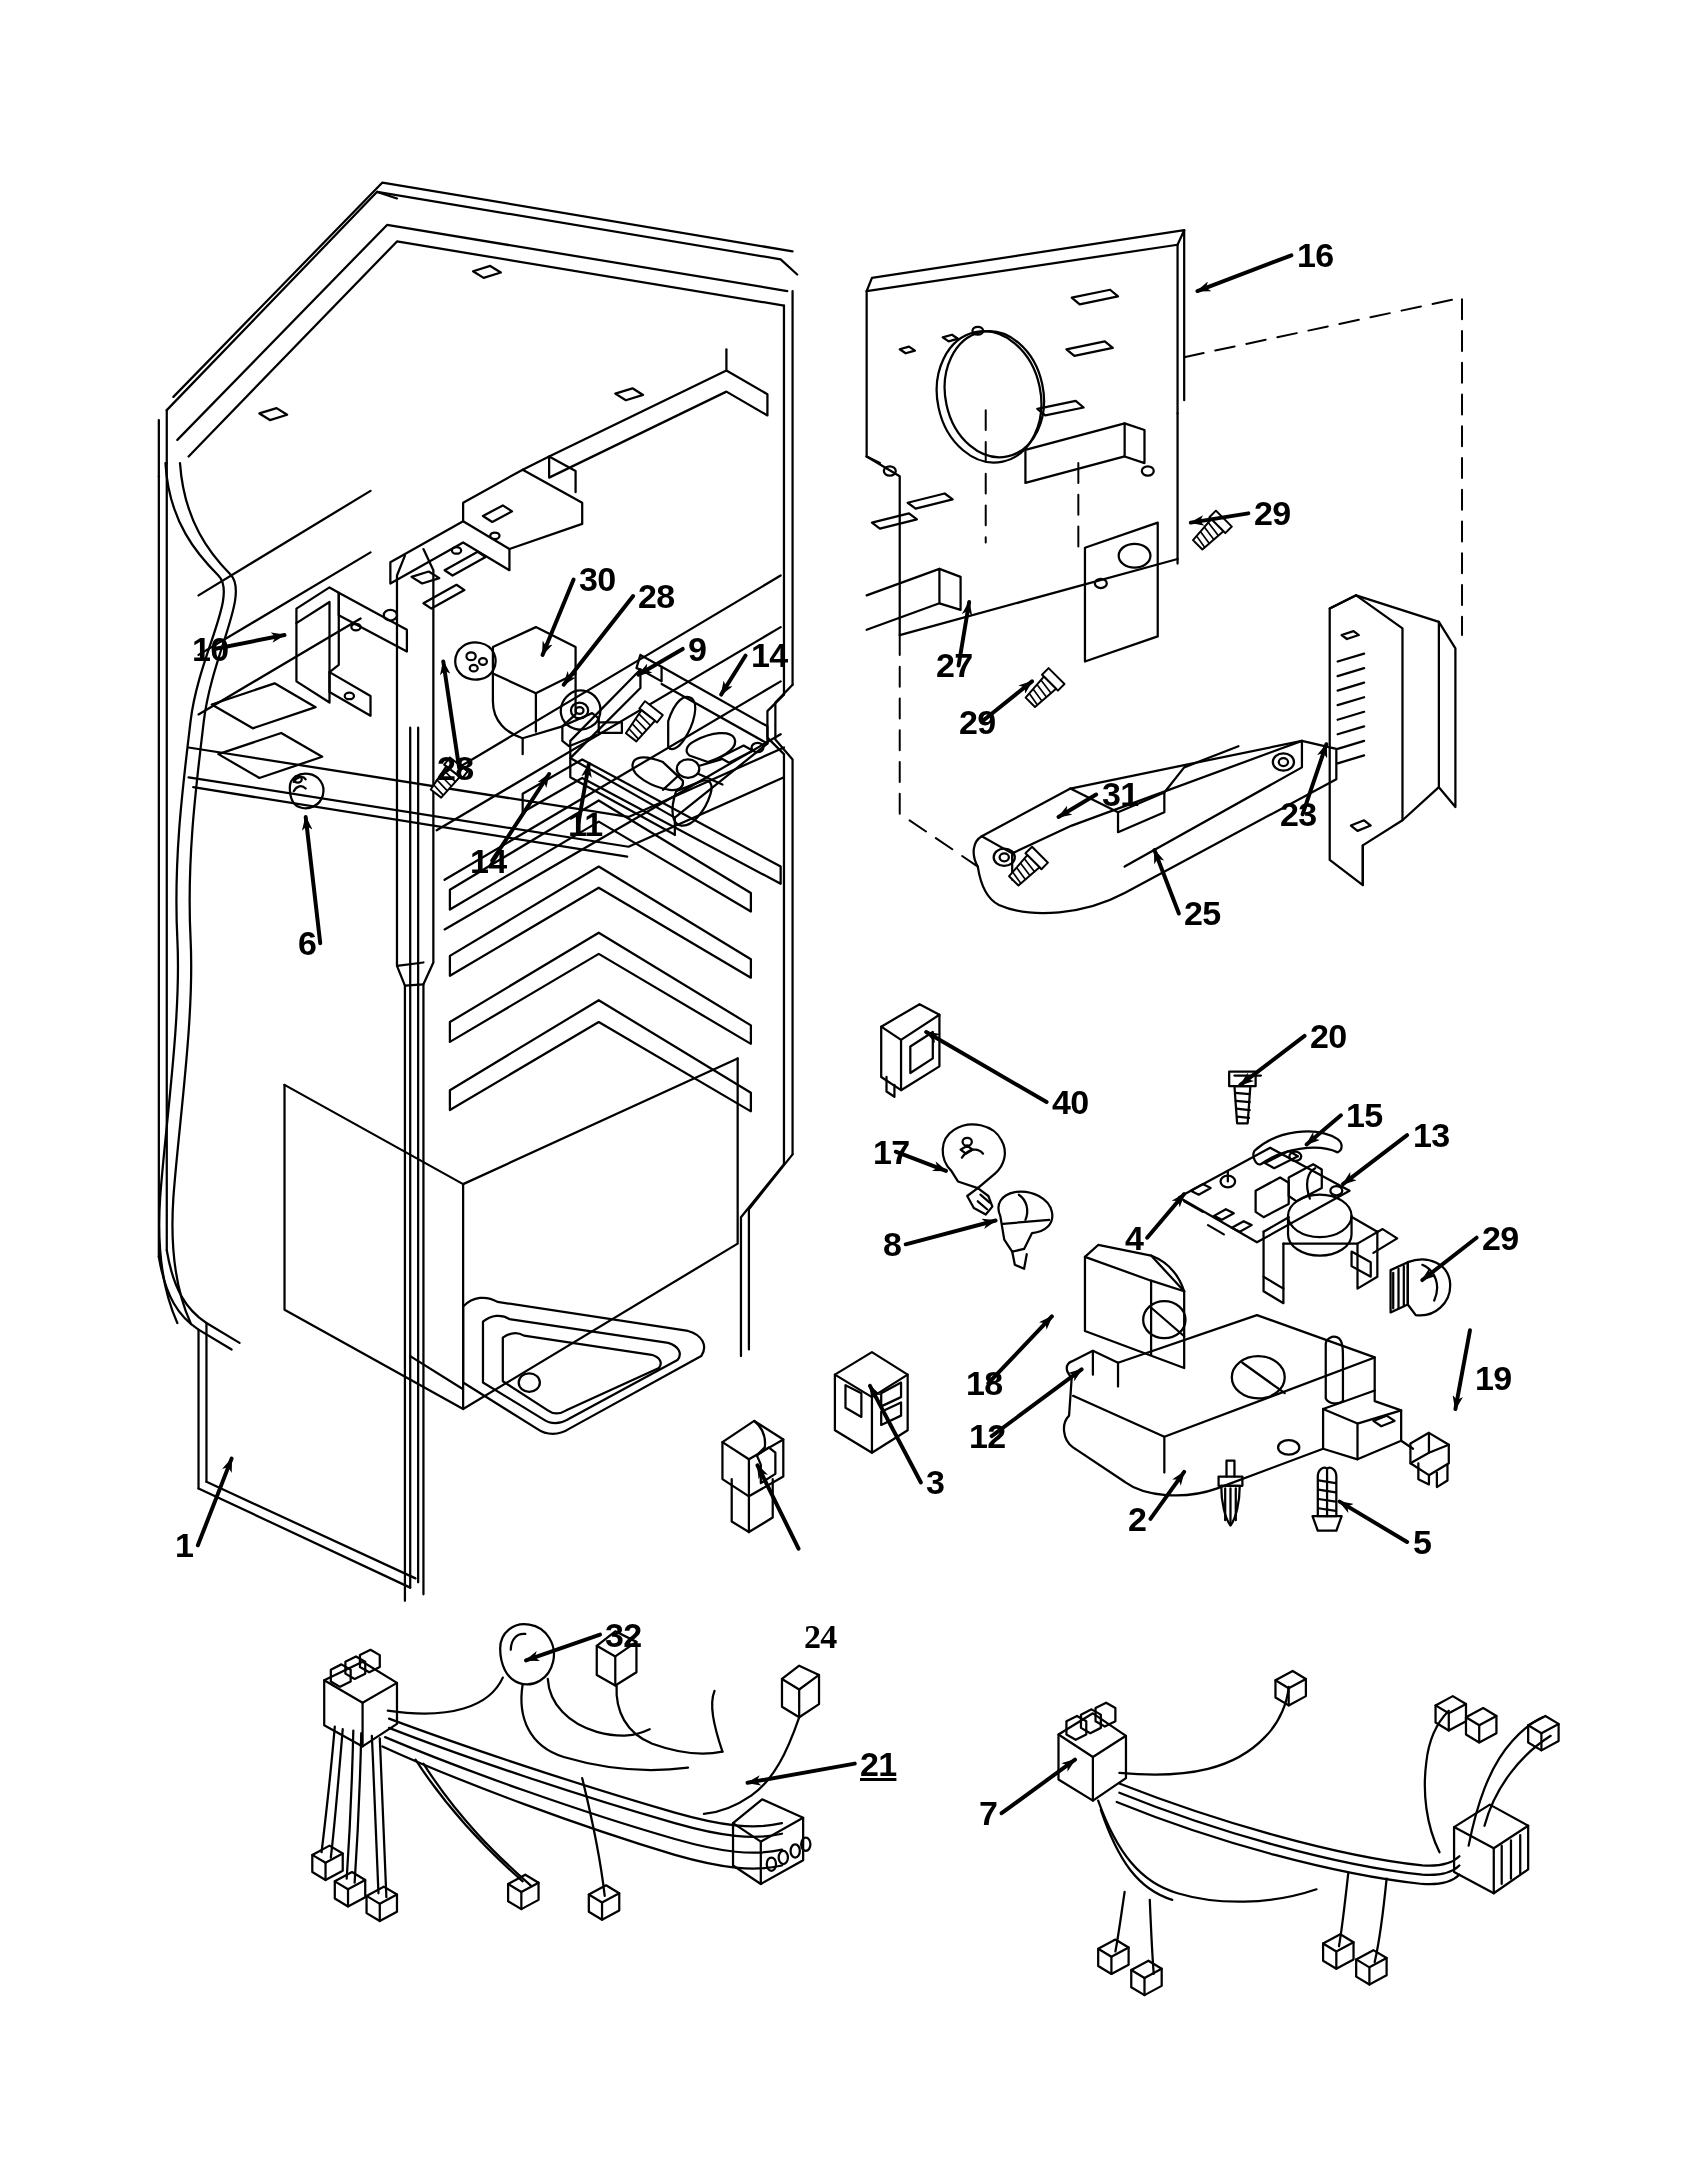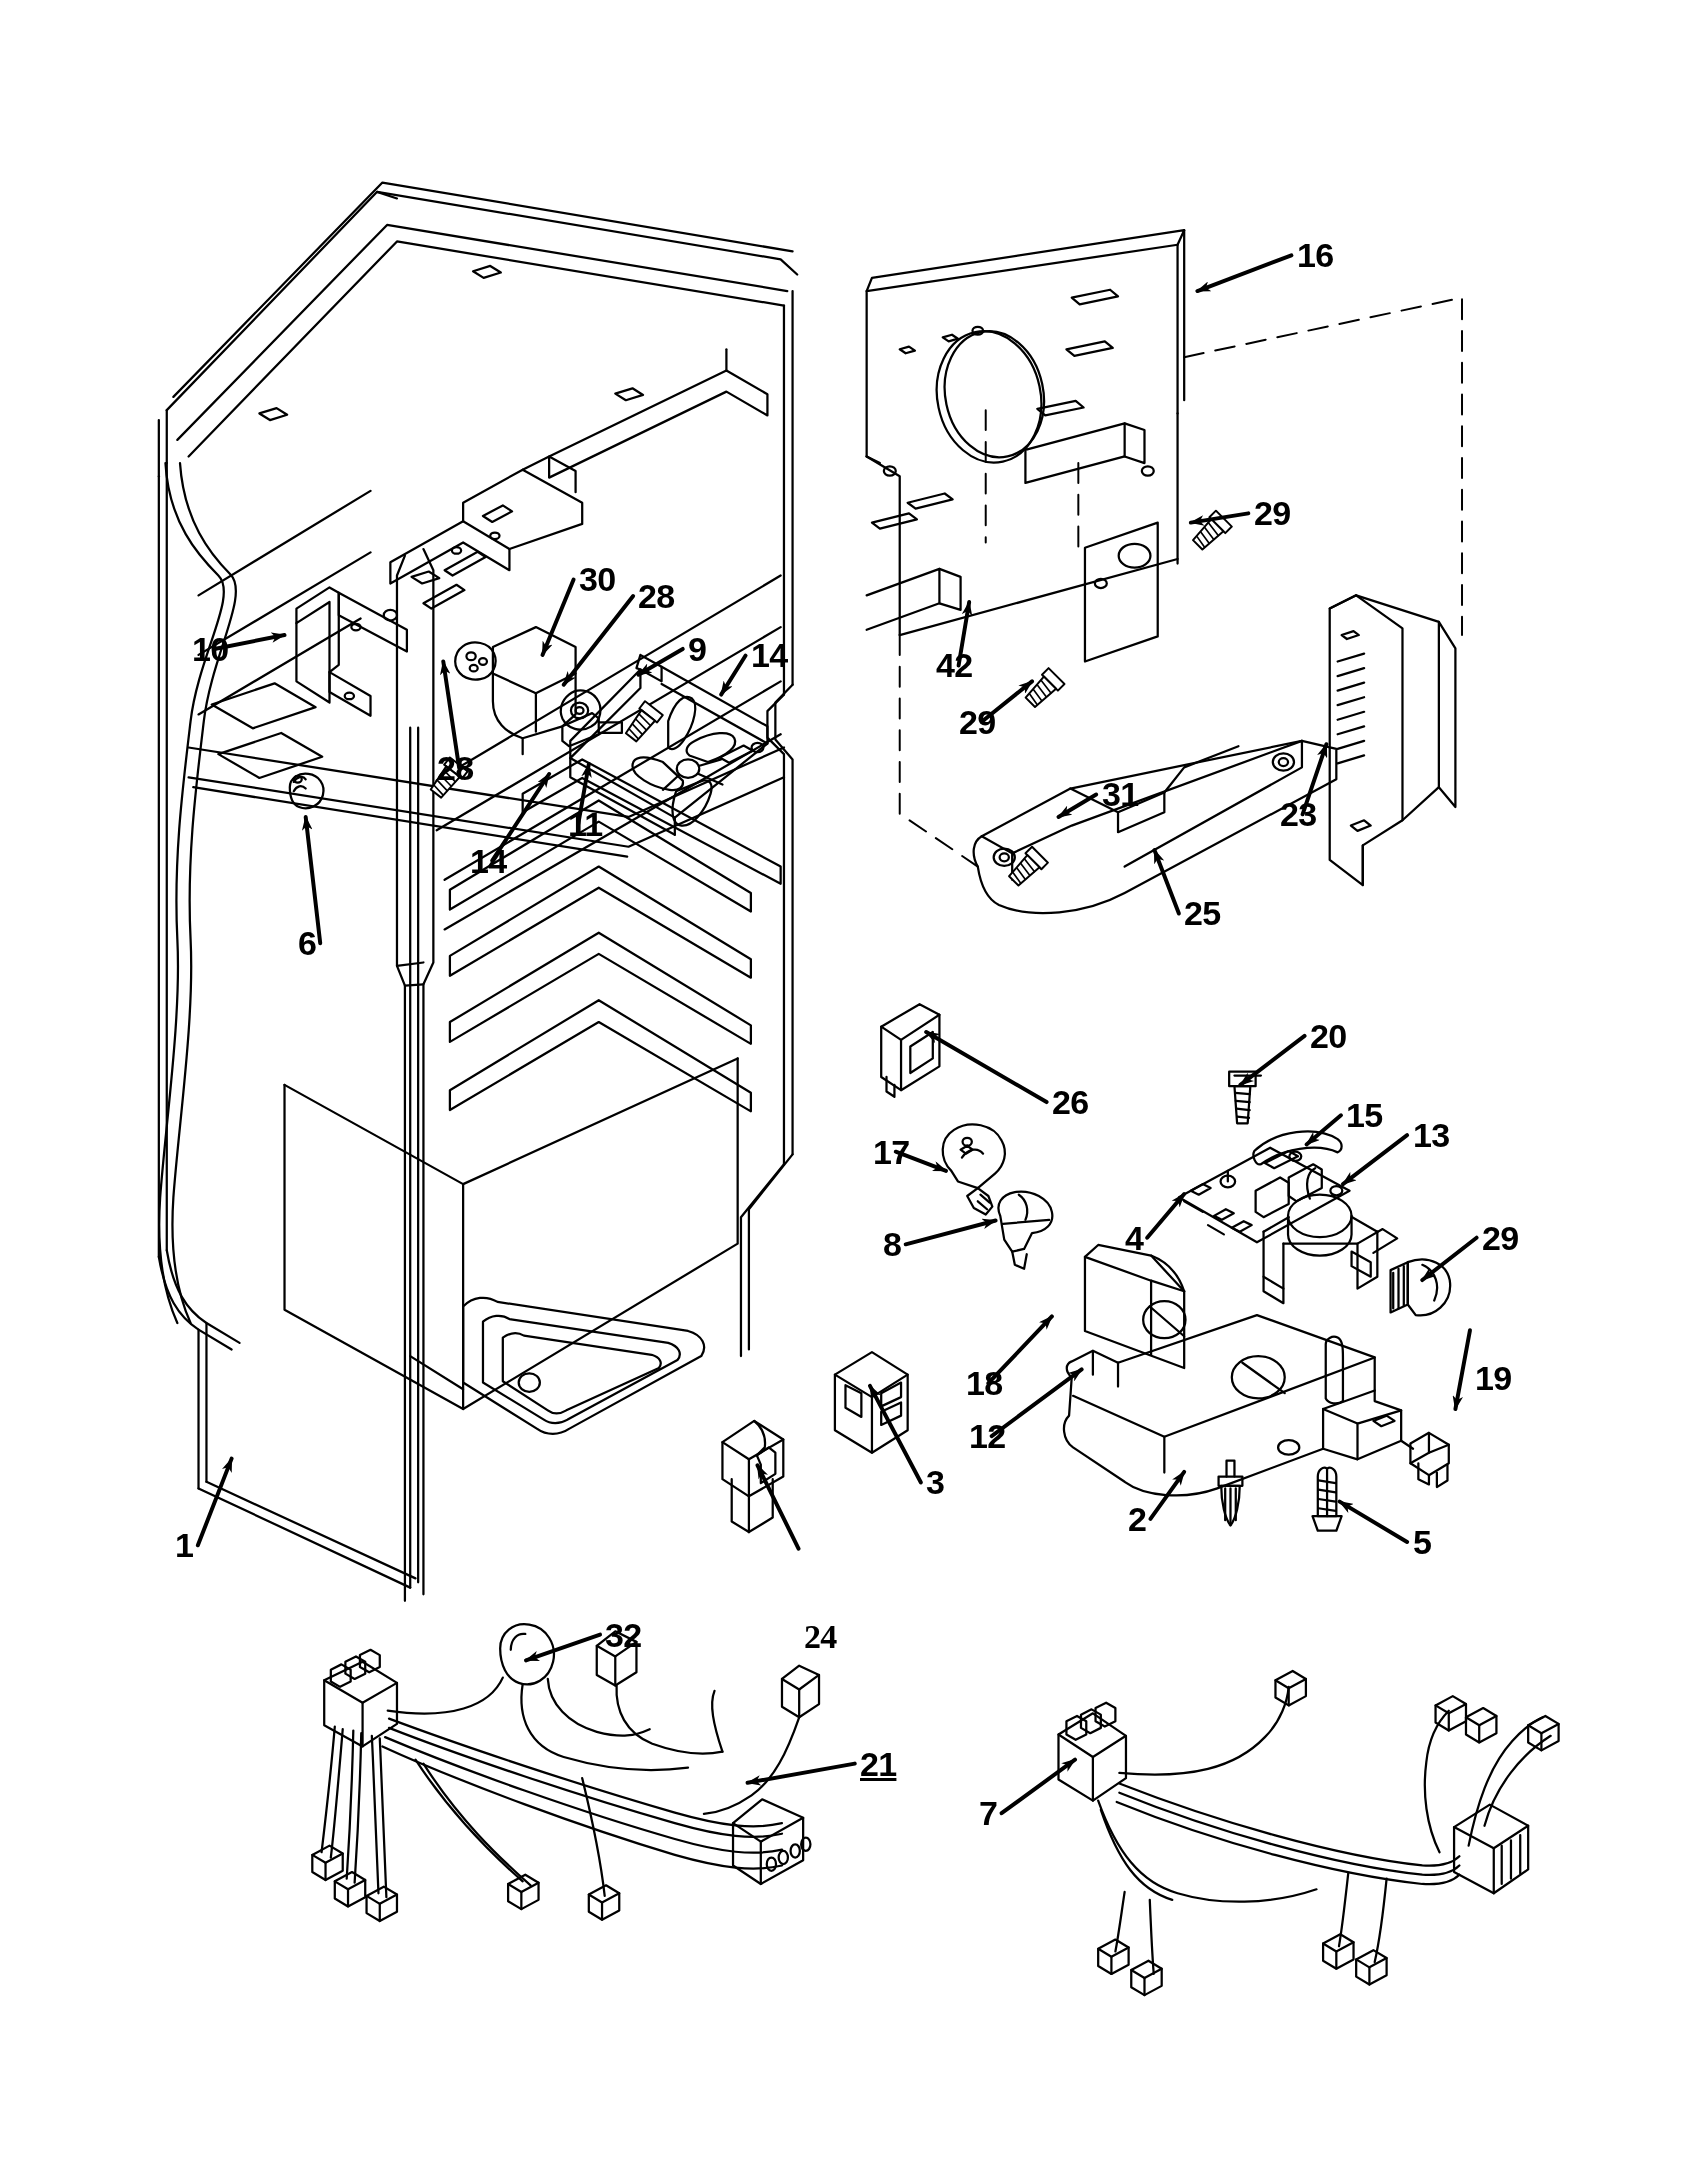--- a/index.html
+++ b/index.html
@@ -627,31 +627,31 @@
   </svg>
 
   <div id="callout-layer">
       <div class="callout" style="left: 1297px; top: 238px;">16</div>
       <div class="callout" style="left: 1254px; top: 496px;">29</div>
       <div class="callout" style="left: 579px; top: 562px; text-align: center;">30</div>
       <div class="callout" style="left: 638px; top: 579px;">28</div>
       <div class="callout" style="left: 192px; top: 632px;">10</div>
       <div class="callout" style="left: 688px; top: 632px;">9</div>
       <div class="callout" style="left: 751px; top: 638px;">14</div>
-      <div class="callout" style="left: 936px; top: 648px;">42</div>
+      <div class="callout" style="left: 936px; top: 648px;">27</div>
       <div class="callout" style="left: 959px; top: 705px;">29</div>
       <div class="callout" style="left: 437px; top: 751px;">28</div>
       <div class="callout" style="left: 1102px; top: 777px;">31</div>
       <div class="callout" style="left: 1280px; top: 797px;">23</div>
       <div class="callout" style="left: 556px; top: 807px; margin-left: 12px;">11</div>
       <div class="callout" style="left: 470px; top: 844px;">14</div>
       <div class="callout" style="left: 298px; top: 926px;">6</div>
       <div class="callout" style="left: 1184px; top: 896px;">25</div>
       <div class="callout" style="left: 1310px; top: 1019px;">20</div>
-      <div class="callout" style="left: 1052px; top: 1085px;">26</div>
+      <div class="callout" style="left: 1052px; top: 1085px;">40</div>
       <div class="callout" style="left: 1346px; top: 1098px;">15</div>
       <div class="callout" style="left: 1413px; top: 1118px;">13</div>
       <div class="callout" style="left: 873px; top: 1135px;">17</div>
       <div class="callout" style="left: 1125px; top: 1221px;">4</div>
       <div class="callout" style="left: 1482px; top: 1221px;">29</div>
       <div class="callout" style="left: 883px; top: 1227px;">8</div>
       <div class="callout" style="left: 1475px; top: 1313px; margin-top: 48px;">19</div>
       <div class="callout" style="left: 966px; top: 1366px;">18</div>
       <div class="callout" style="left: 969px; top: 1419px;">12</div>
       <div class="callout" style="left: 926px; top: 1465px;">3</div>

